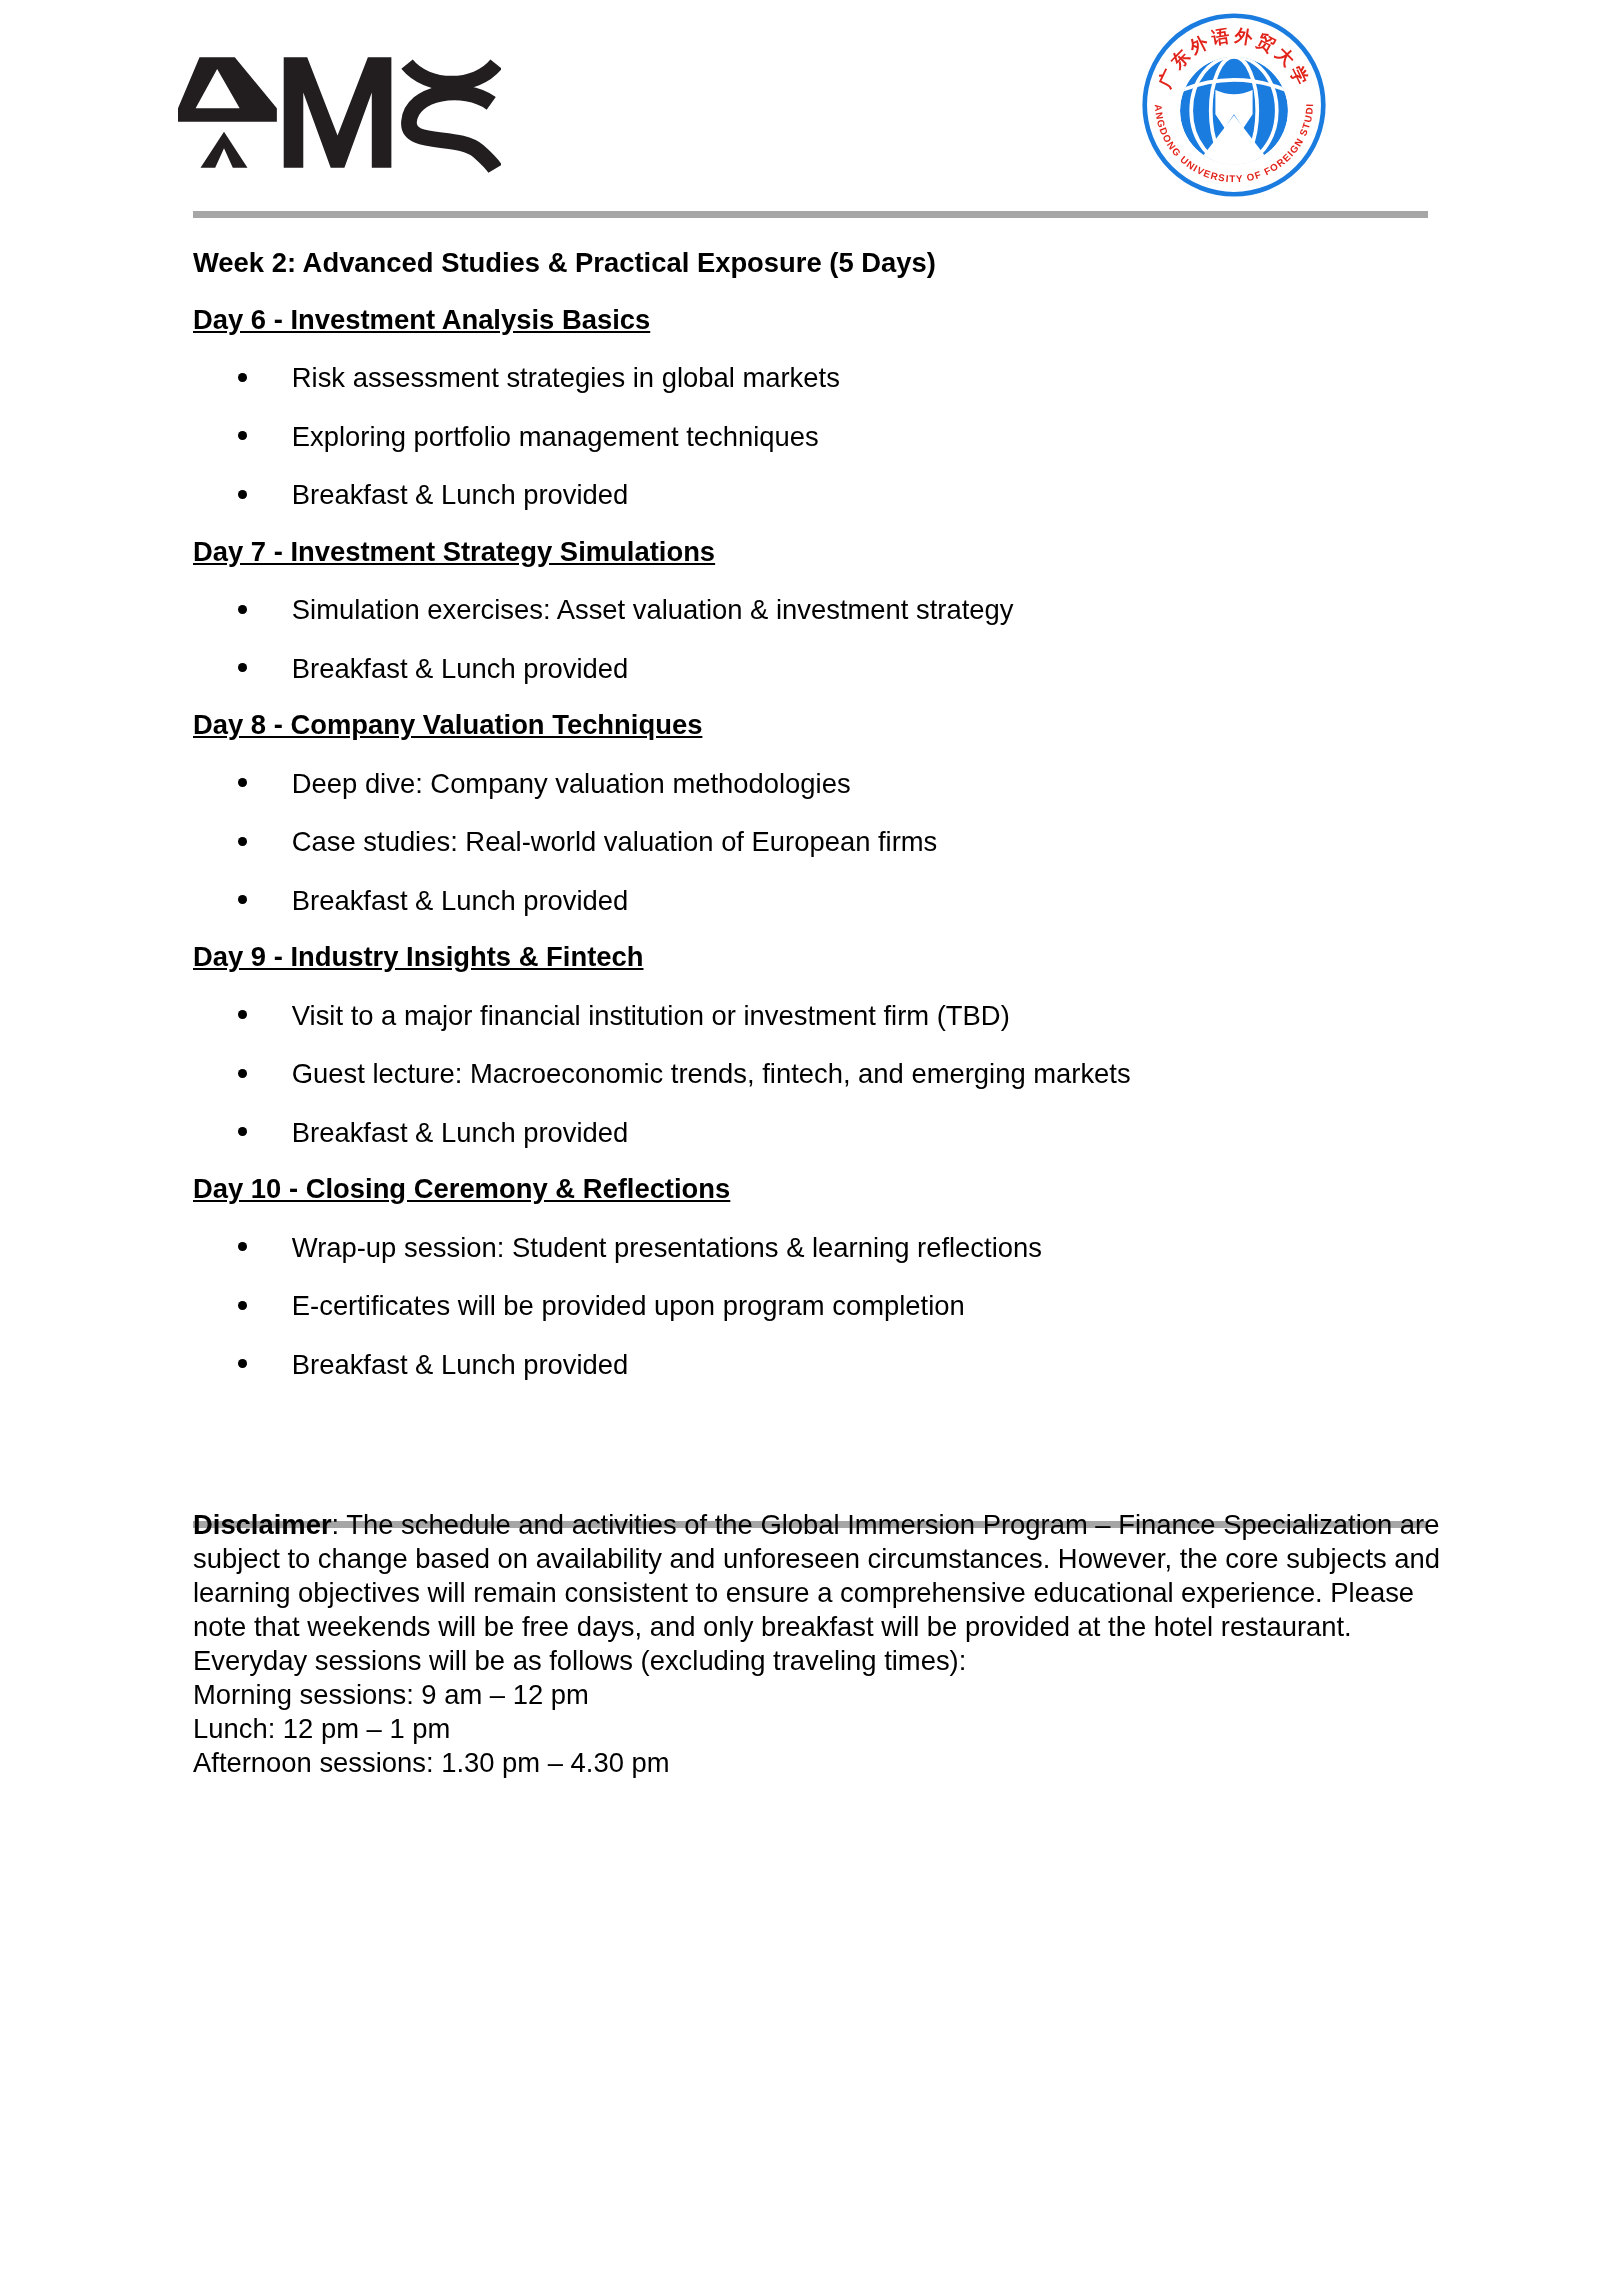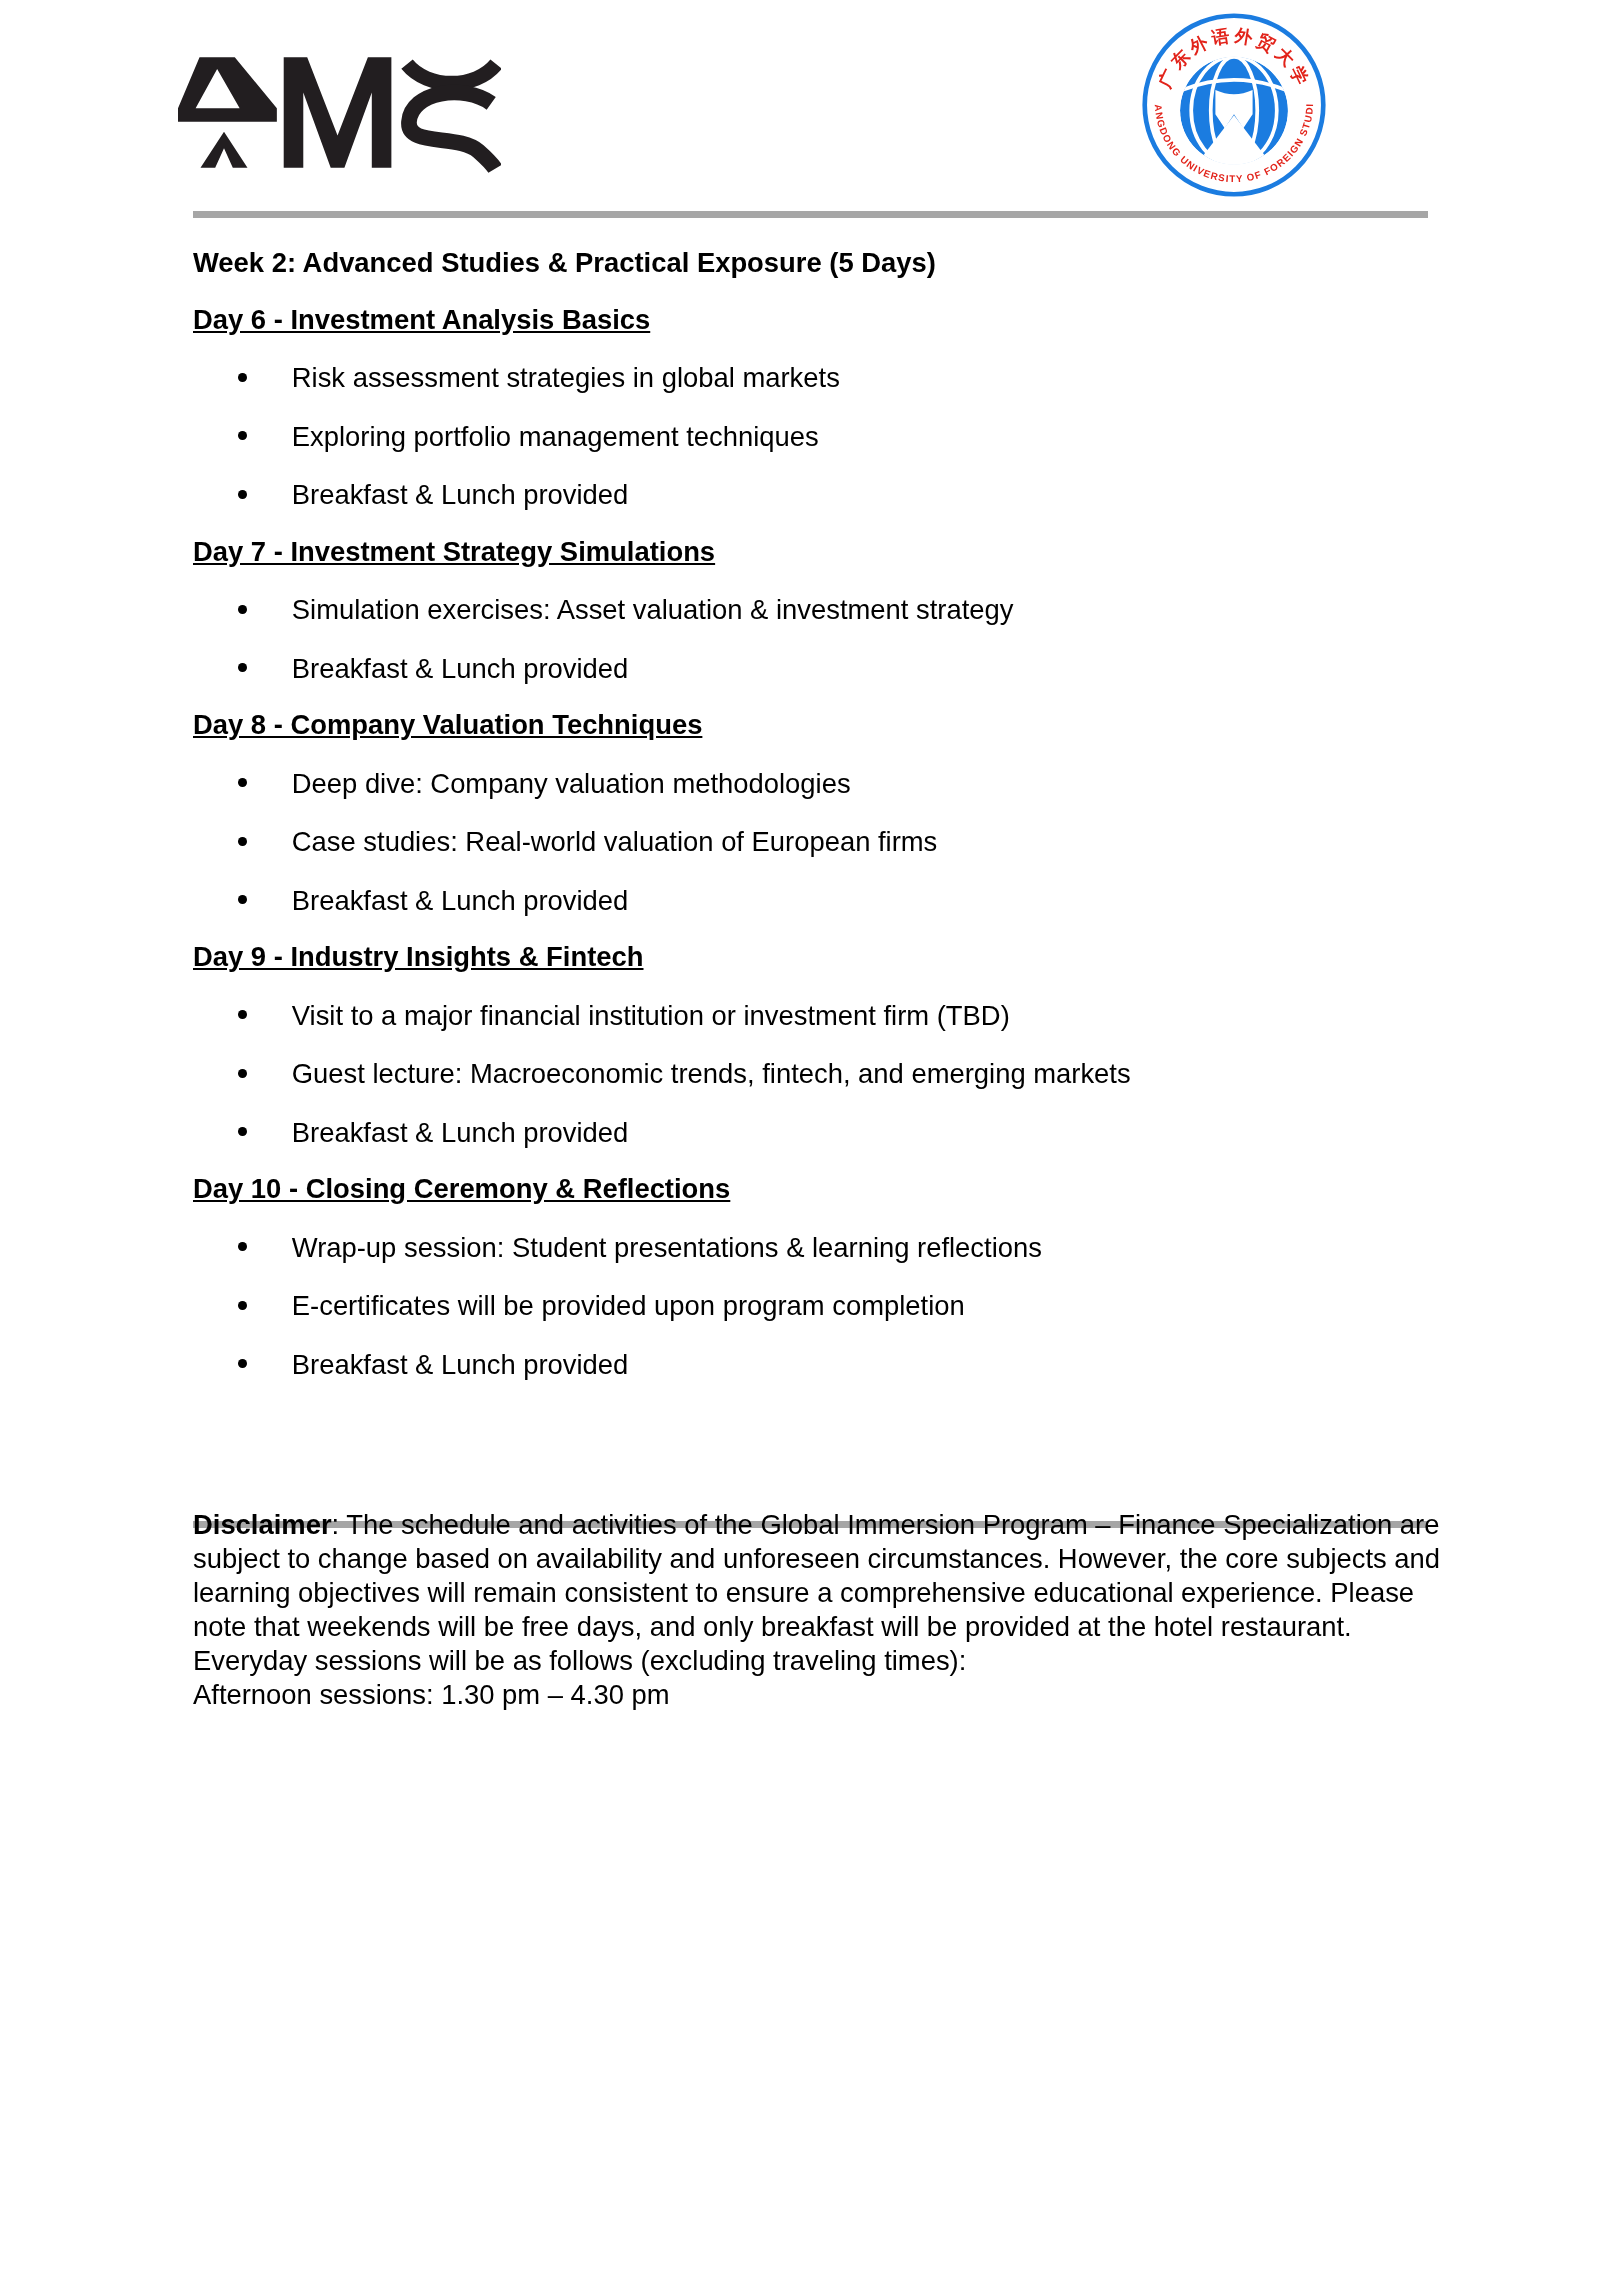--- a/index.html
+++ b/index.html
@@ -164,17 +164,19 @@
         <span class="bullet-text">Breakfast &amp; Lunch provided</span>
       </div>
     </section>
   </div>
 
   <div class="divider divider-bottom"></div>
 
   <div class="bottom">
     <p class="disclaimer"><b>Disclaimer</b><span>: The schedule and activities of the Global Immersion Program – Finance Specialization are subject to change based on availability and unforeseen circumstances. However, the core subjects and learning objectives will remain consistent to ensure a comprehensive educational experience. Please note that weekends will be free days, and only breakfast will be provided at the hotel restaurant.</span></p>
     <div class="sched-line">Everyday sessions will be as follows (excluding traveling times):</div>
+    <div class="sched-line">Morning sessions: 9 am – 12 pm</div>
+    <div class="sched-line">Lunch: 12 pm – 1 pm</div>
     <div class="sched-line">Afternoon sessions: 1.30 pm – 4.30 pm</div>
   </div>
 
 </div>
 
 
 </body></html>

